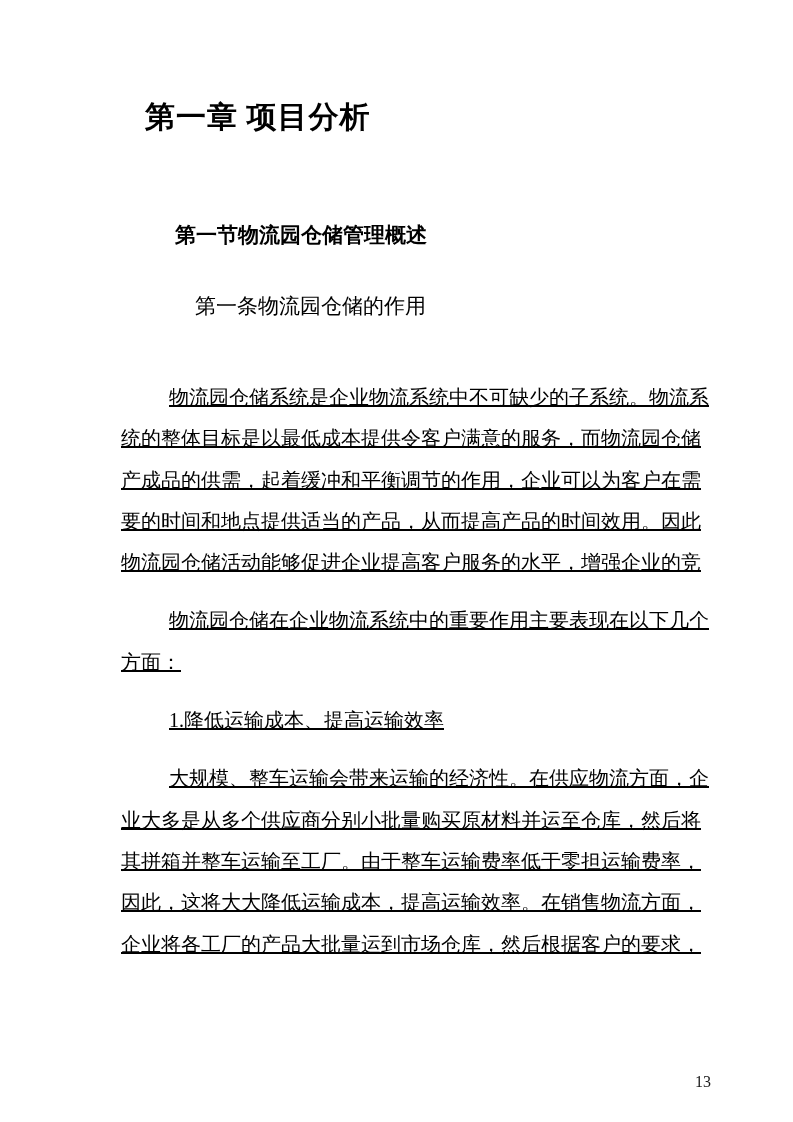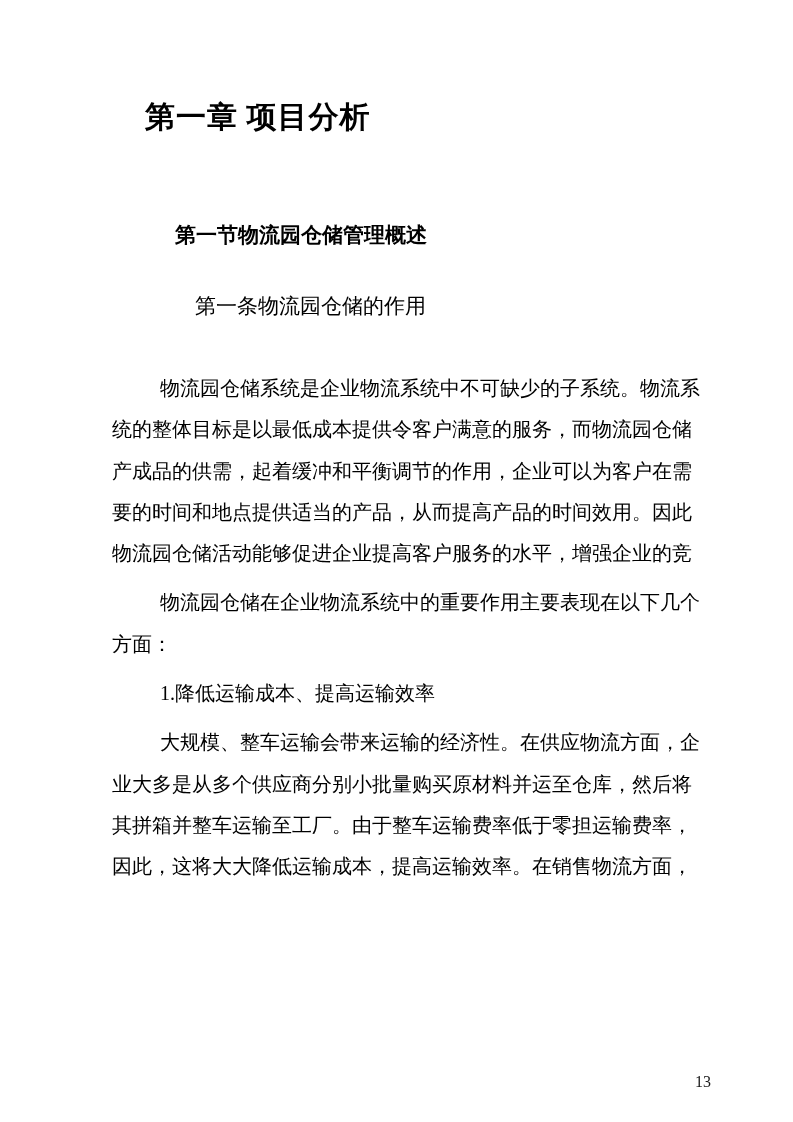--- a/index.html
+++ b/index.html
@@ -46,22 +46,23 @@
   }
   .body-text {
     position: absolute;
     left: 104px;
     top: 360px;
     width: 582px;
     font-size: 20px;
     line-height: 41.3px;
   }
   .para {
-    margin: 8px;
+    margin: 17px;
     padding: 0;
+    text-decoration: underline;
   }
   .text-line {
     white-space: pre;
     text-align: left;
   }
   .para .text-line:first-child {
     text-indent: 48px;
   }
   .page-number {
     position: absolute;
@@ -98,18 +99,19 @@
         <div class="text-line">方面：</div>
       </div>
       <div class="para">
         <div class="text-line">1.降低运输成本、提高运输效率</div>
       </div>
       <div class="para">
         <div class="text-line">大规模、整车运输会带来运输的经济性。在供应物流方面，企</div>
         <div class="text-line">业大多是从多个供应商分别小批量购买原材料并运至仓库，然后将</div>
         <div class="text-line">其拼箱并整车运输至工厂。由于整车运输费率低于零担运输费率，</div>
         <div class="text-line">因此，这将大大降低运输成本，提高运输效率。在销售物流方面，</div>
+        <div class="text-line">企业将各工厂的产品大批量运到市场仓库，然后根据客户的要求，</div>
       </div>
     </div>
 
   <div class="page-number">13</div>
 
 </div>
 
 </body></html>

